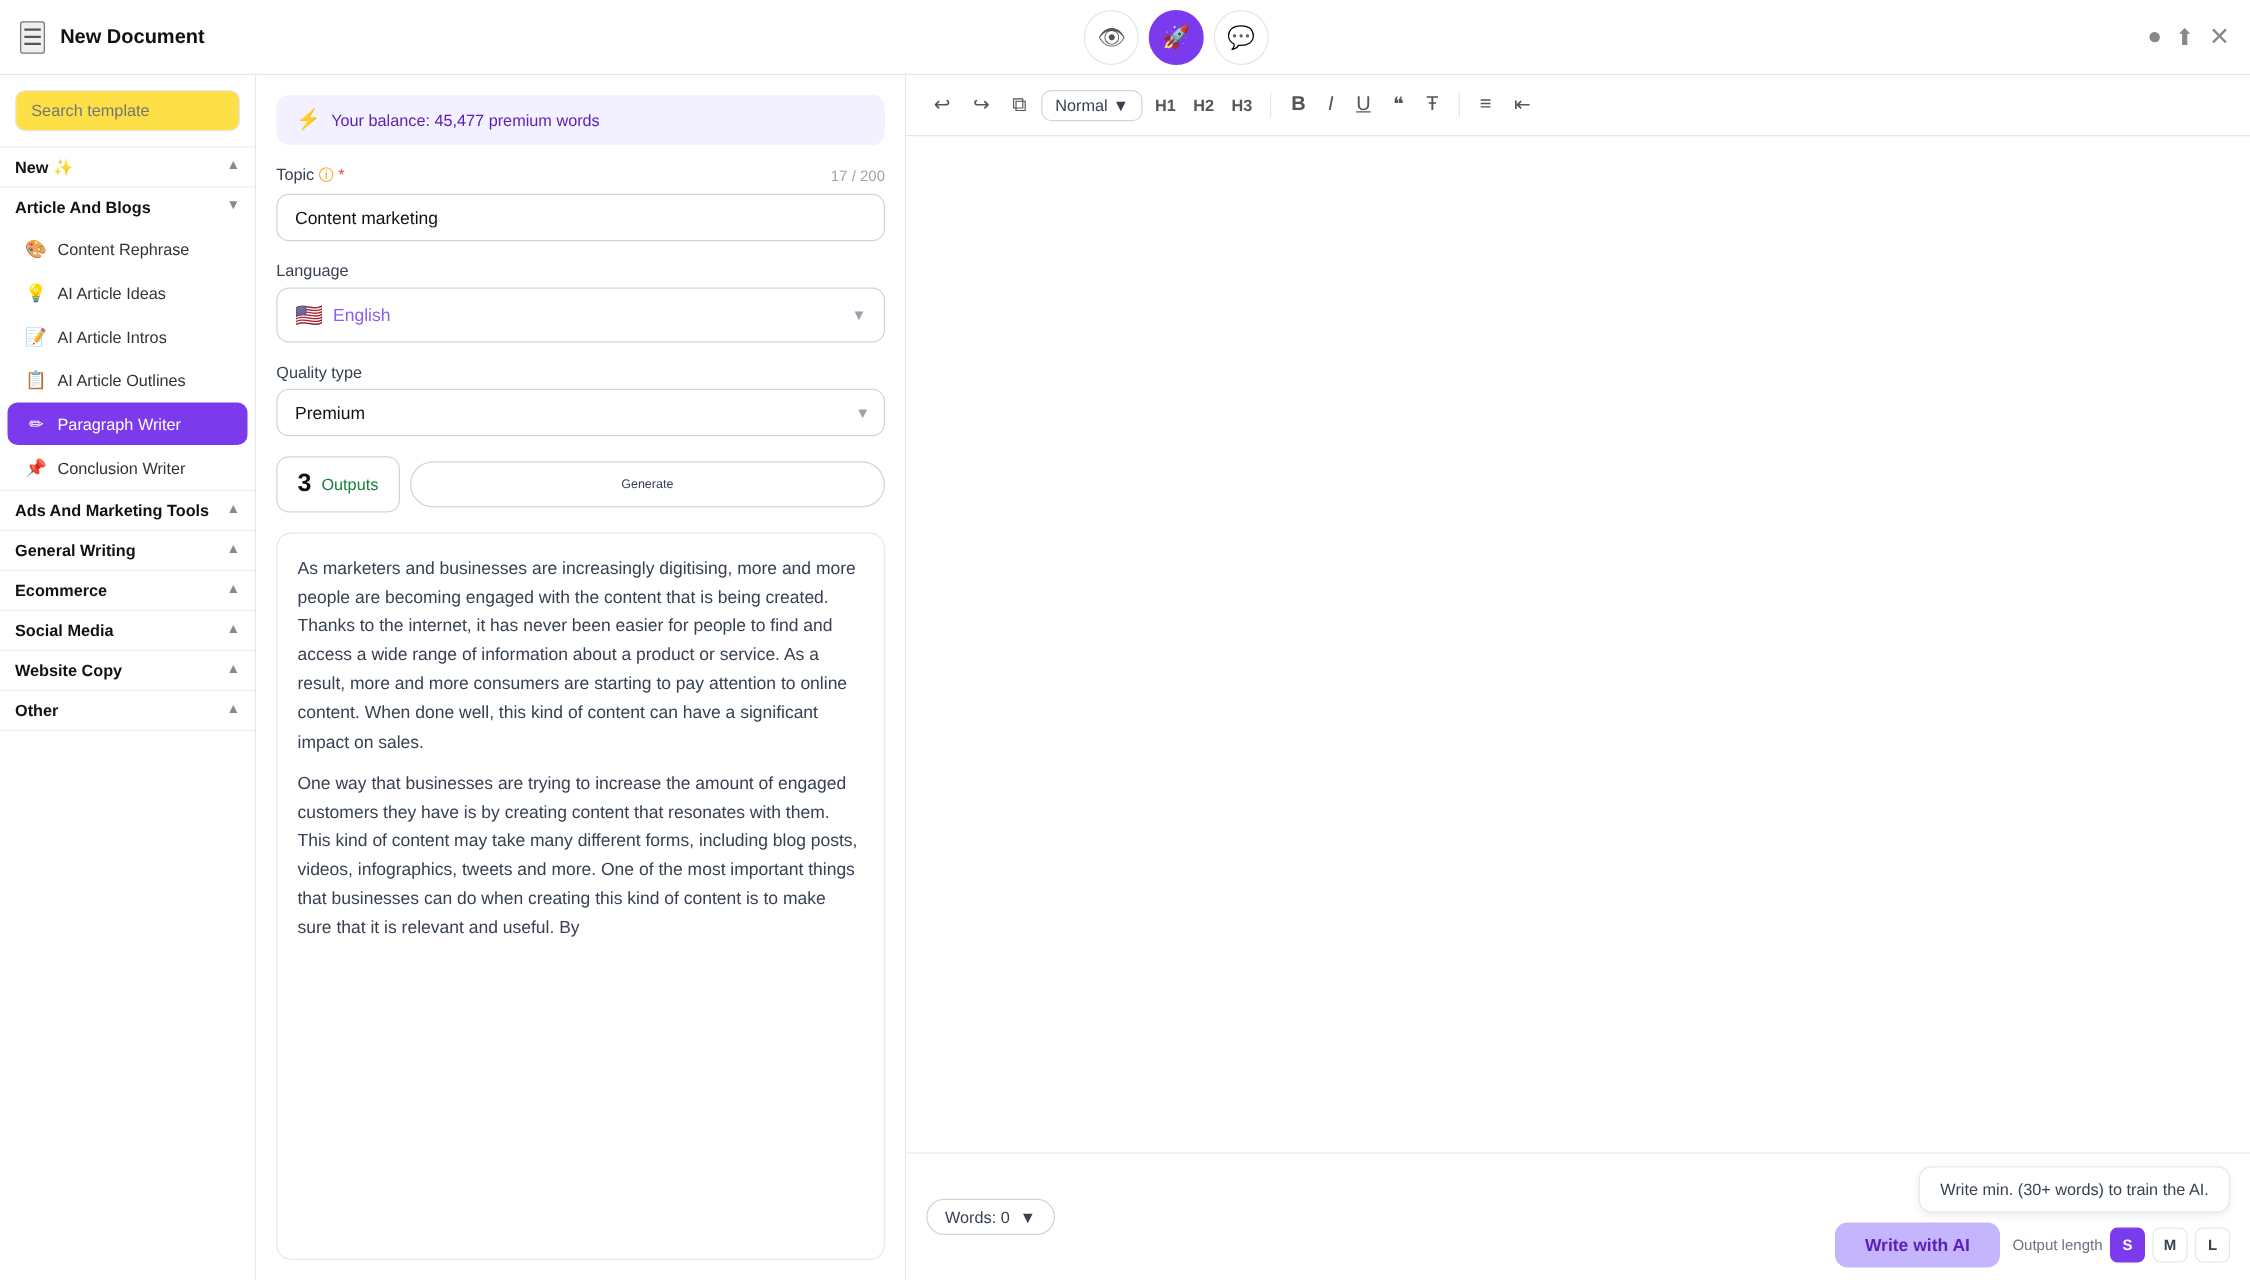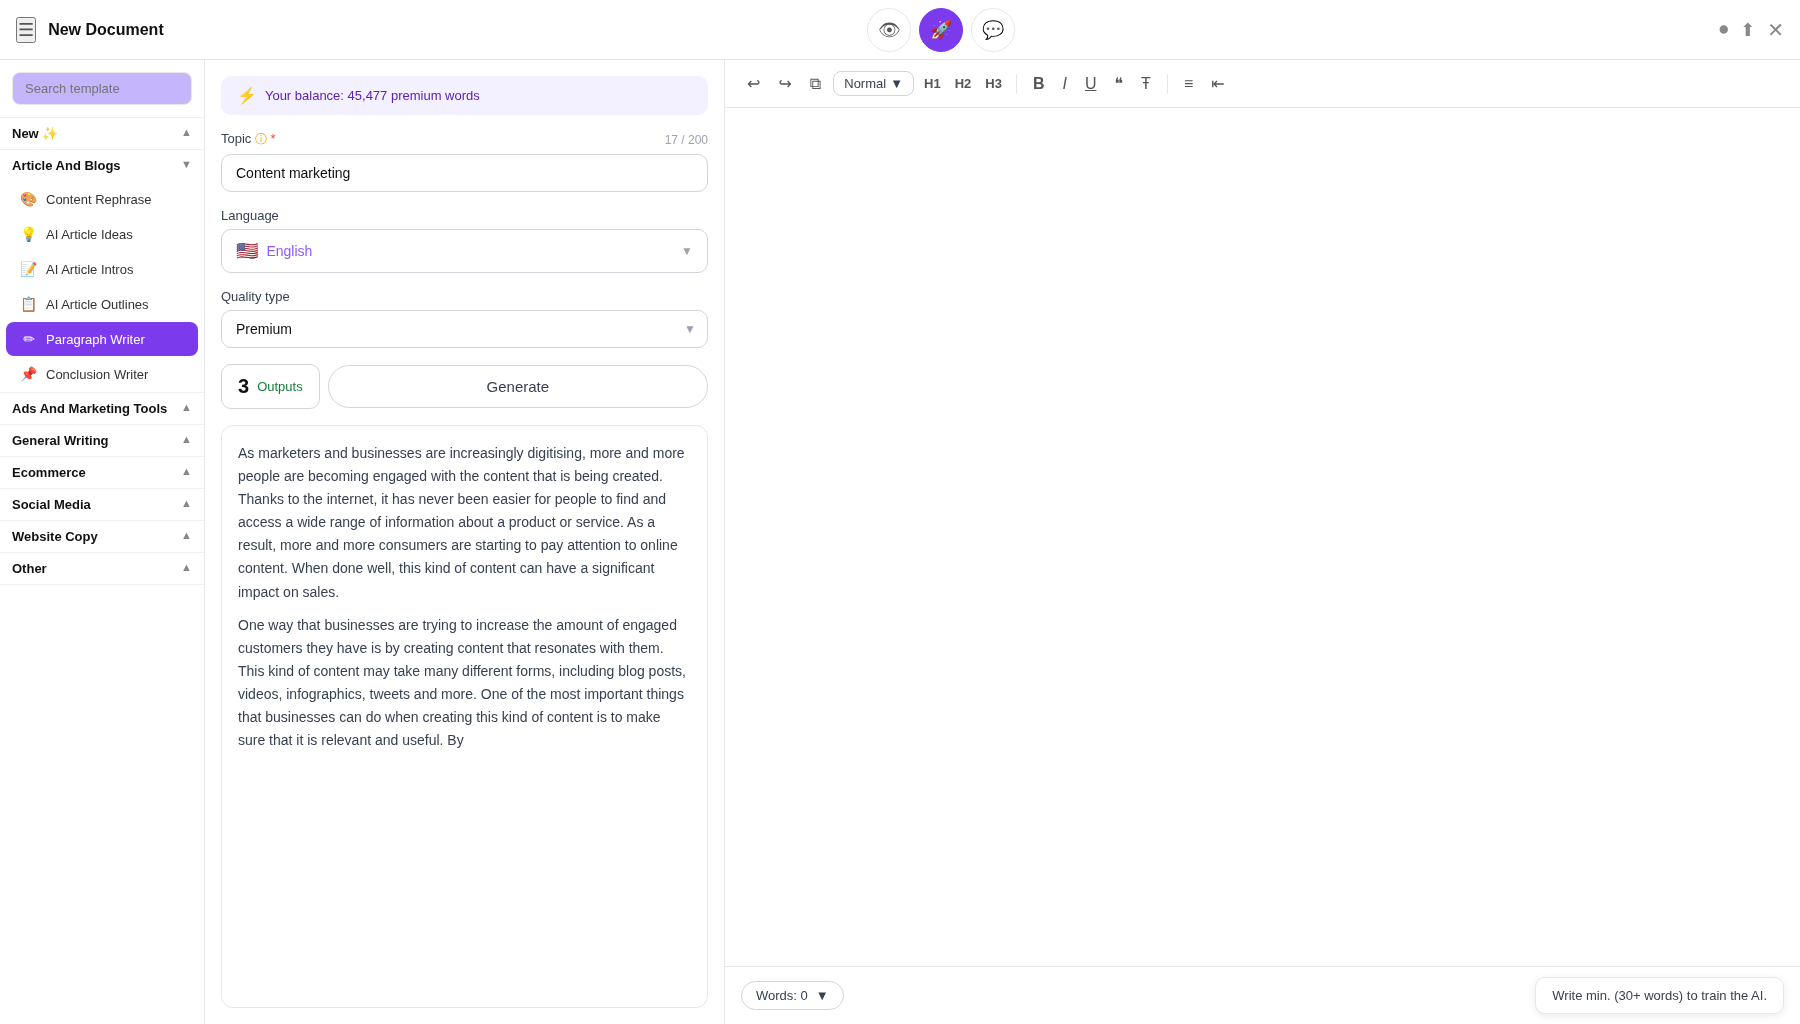--- a/index.html
+++ b/index.html
@@ -30,21 +30,21 @@
     
     .sidebar {
       width: 205px; background: #fff; border-right: 1px solid #e5e7eb;
       display: flex; flex-direction: column; overflow-y: auto; flex-shrink: 0;
     }
     .search-box {
       padding: 12px; border-bottom: 1px solid #f0f0f0;
     }
     .search-input {
       width: 100%; padding: 8px 12px; border: 1px solid #e5e7eb; border-radius: 8px;
-      font-size: 13px; color: #555; outline: none; background: #c4b5fd;
+      font-size: 13px; color: #555; outline: none; background: #fde047;
     }
     .sidebar-section-header {
       display: flex; align-items: flex-start; justify-content: space-between;
       padding: 8px 12px; cursor: pointer;
     }
     .sidebar-section-header .label { font-size: 13px; font-weight: 600; color: #111; display: flex; align-items: center; gap: 4px; }
     .sidebar-section-header .chevron { color: #888; font-size: 11px; }
     .sidebar-item {
       display: flex; align-items: center; gap: 8px;
       padding: 8px 14px; cursor: pointer; border-radius: 8px; margin: 1px 6px;
@@ -100,21 +100,21 @@
       display: flex; align-items: center; gap: 8px; margin-bottom: 16px;
     }
     .outputs-box {
       display: flex; align-items: center; gap: 8px; border: 1px solid #d1d5db;
       border-radius: 10px; padding: 10px 16px; background: #fff; cursor: pointer;
     }
     .outputs-num { font-size: 20px; font-weight: 700; color: #111; }
     .outputs-label { font-size: 13px; color: #15803d; }
     .generate-btn {
       flex: 1; padding: 12px; border-radius: 30px; border: 1px solid #d1d5db;
-      background: #fff; font-size: 15px; font-weight: 500; color: #374151;
+      background: #fff; font-size: 10px; font-weight: 500; color: #374151;
       cursor: pointer; 
     }
     .output-text-box {
       border: 1px solid #e5e7eb; border-radius: 12px; padding: 16px;
       font-size: 14px; color: #374151; line-height: 1.65; background: #fff;
       flex: 1;
     }
 
     
     .editor-panel {
@@ -395,16 +395,25 @@
 
     <div class="editor-bottom">
       <div class="words-counter">
         <span>Words: 0</span>
         <span>▼</span>
       </div>
       <div class="ai-write-area">
         <div class="ai-tooltip">
           <span>Write min. (30+ words) to train the AI.</span>
         </div>
+        <div class="ai-bottom-row">
+          <button class="write-ai-btn">Write with AI</button>
+          <div class="output-length-box">
+            <span class="output-length-label">Output length</span>
+            <button class="length-btn active">S</button>
+            <button class="length-btn">M</button>
+            <button class="length-btn">L</button>
+          </div>
+        </div>
       </div>
     </div>
   </div>
 </div>
 
 </body></html>

